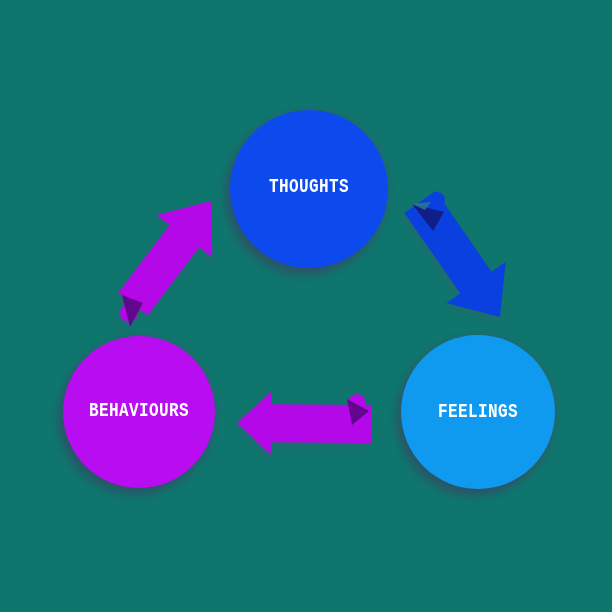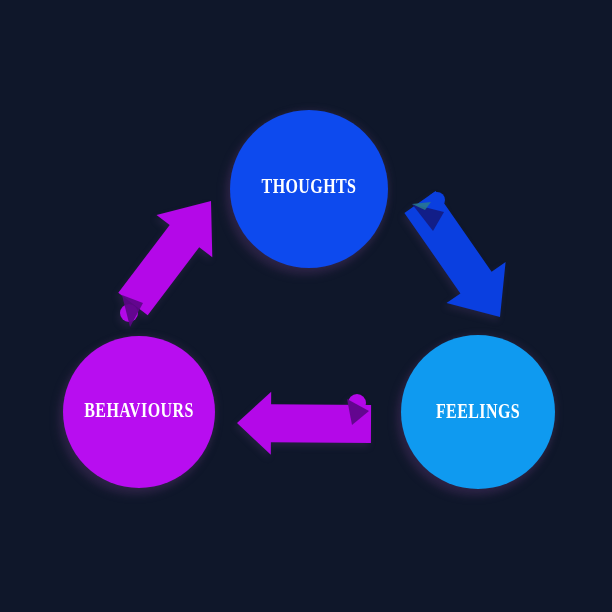--- a/index.html
+++ b/index.html
@@ -1,21 +1,21 @@
 <!DOCTYPE html>
 <html><head>
 <meta charset="utf-8">
 <style>
   html,body{margin:0;padding:0;background:#ffffff;}
   .stage{
     position:relative;
     width:612px;height:612px;
-    background:#0f172a;
+    background:#0f766e;
     overflow:hidden;
-    font-family:Liberation Serif, serif;
+    font-family:Liberation Mono, monospace;
   }
   #diagram-svg{position:absolute;left:0;top:0;}
   .node-circle{
     filter: drop-shadow(-4px 6px 5px rgba(70,45,95,0.45))
             drop-shadow(2px -1px 3px rgba(95,70,115,0.22));
   }
   .arrow-group{
     filter: drop-shadow(-2px 4px 3px rgba(95,65,125,0.22));
   }
   .node-label{

